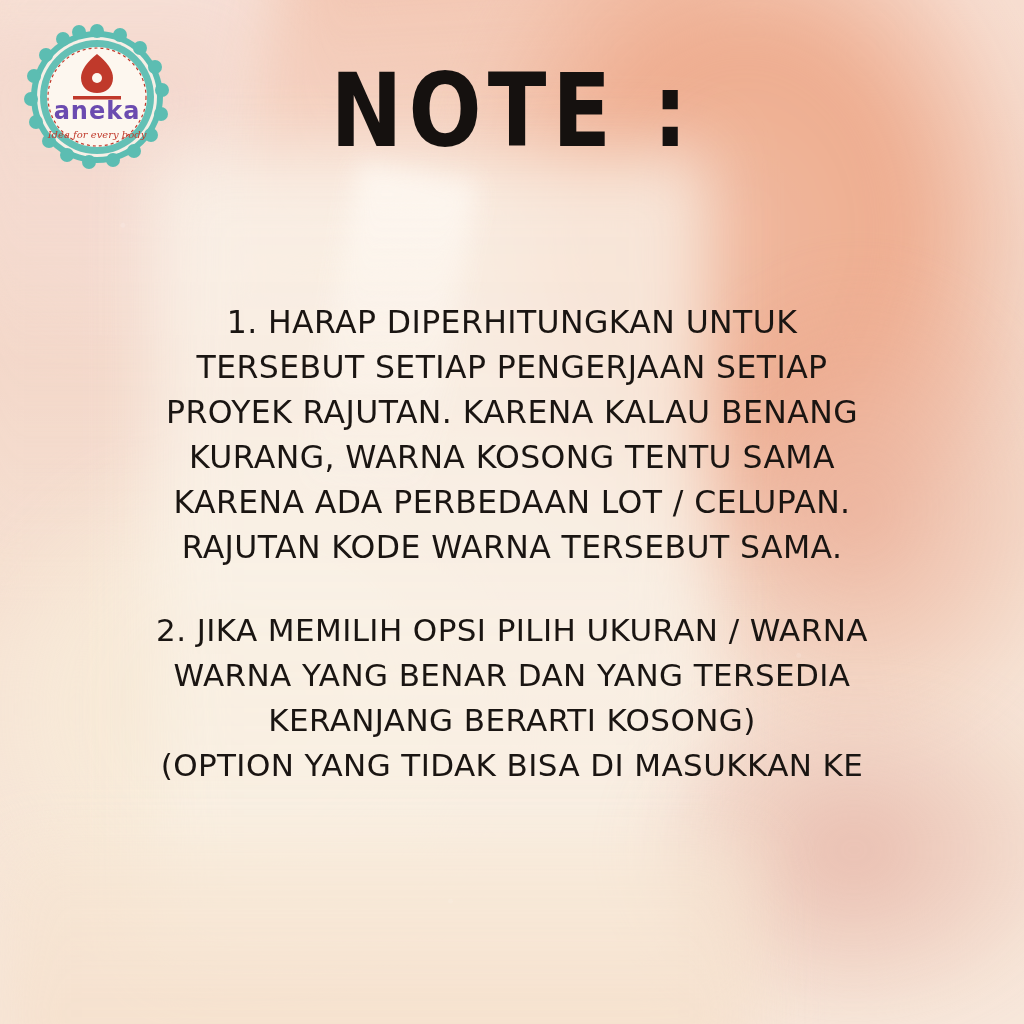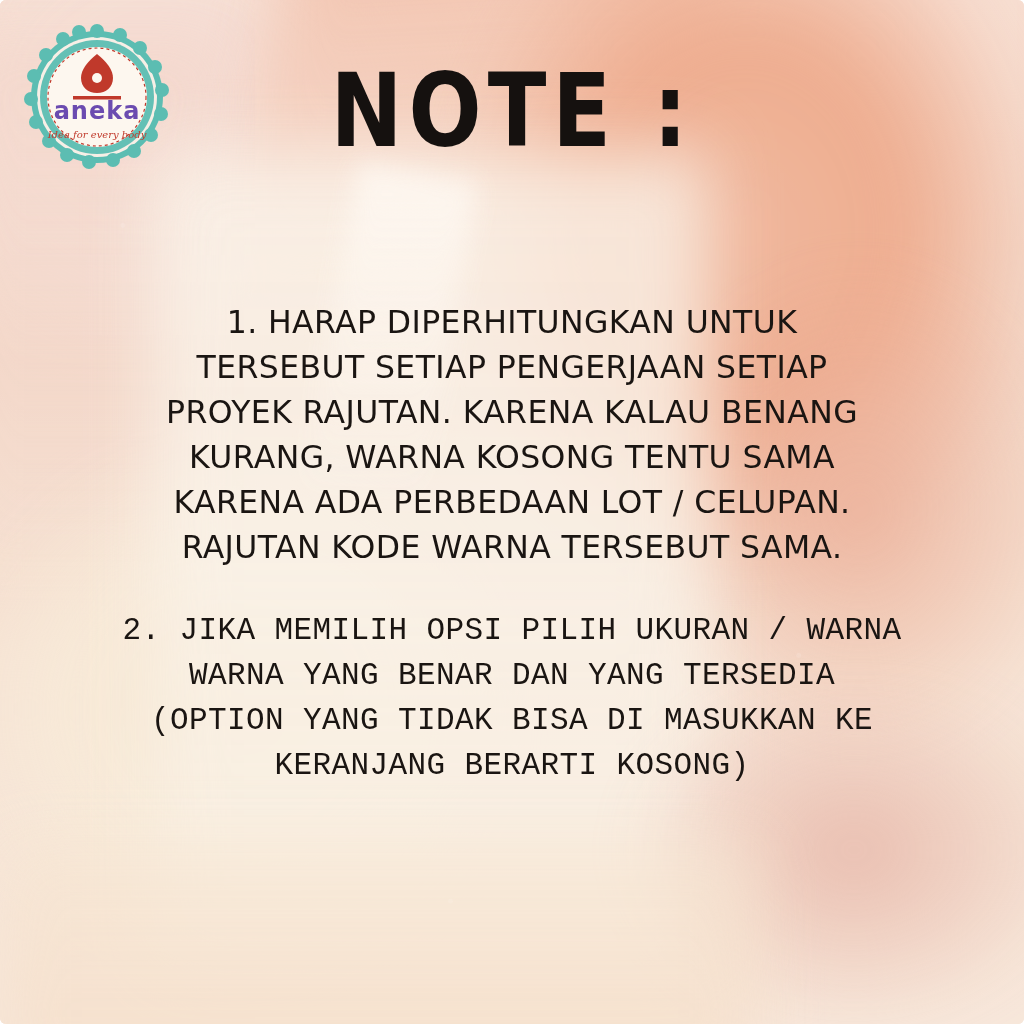--- a/index.html
+++ b/index.html
@@ -9,21 +9,20 @@
   }
   body {
     font-family: "Liberation Sans", sans-serif;
   }
   .canvas {
     position: relative;
     width: 1024px;
     height: 1024px;
     overflow: hidden;
     background: #f6e4d8;
-    border-radius: 6px;
   }
 
   
   .bg-base {
     position: absolute;
     inset: 0;
     background:
       linear-gradient(180deg, #f7ddd0 0%, #f3d6c6 35%, #f6e3d4 65%, #f7e7da 100%);
   }
   .wash {
@@ -128,21 +127,20 @@
     font-weight: 500;
     font-size: 31.5px;
     line-height: 45px;
     letter-spacing: .4px;
   }
   .para {
     margin: 8px;
   }
   .para + .para {
     margin-top: 38px;
-    font-family: Liberation Mono, monospace;
   }
   .para .line { display: block; white-space: nowrap; }
   .p2 { font-size: 31px; }
 </style>
 </head>
 <body>
 
 <div class="canvas">
 
   <div class="bg-base"></div>
@@ -214,18 +212,18 @@
       <span class="line">1. HARAP DIPERHITUNGKAN UNTUK</span>
       <span class="line">TERSEBUT SETIAP PENGERJAAN SETIAP</span>
       <span class="line">PROYEK RAJUTAN. KARENA KALAU BENANG</span>
       <span class="line">KURANG, WARNA KOSONG TENTU SAMA</span>
       <span class="line">KARENA ADA PERBEDAAN LOT / CELUPAN.</span>
       <span class="line">RAJUTAN KODE WARNA TERSEBUT SAMA.</span>
     </p>
     <p class="para p2">
       <span class="line">2. JIKA MEMILIH OPSI PILIH UKURAN / WARNA</span>
       <span class="line">WARNA YANG BENAR DAN YANG TERSEDIA</span>
+      <span class="line">KERANJANG BERARTI KOSONG)</span>
       <span class="line">(OPTION YANG TIDAK BISA DI MASUKKAN KE</span>
-      <span class="line">KERANJANG BERARTI KOSONG)</span>
     </p>
   </div>
 
 </div>
 
 </body></html>

